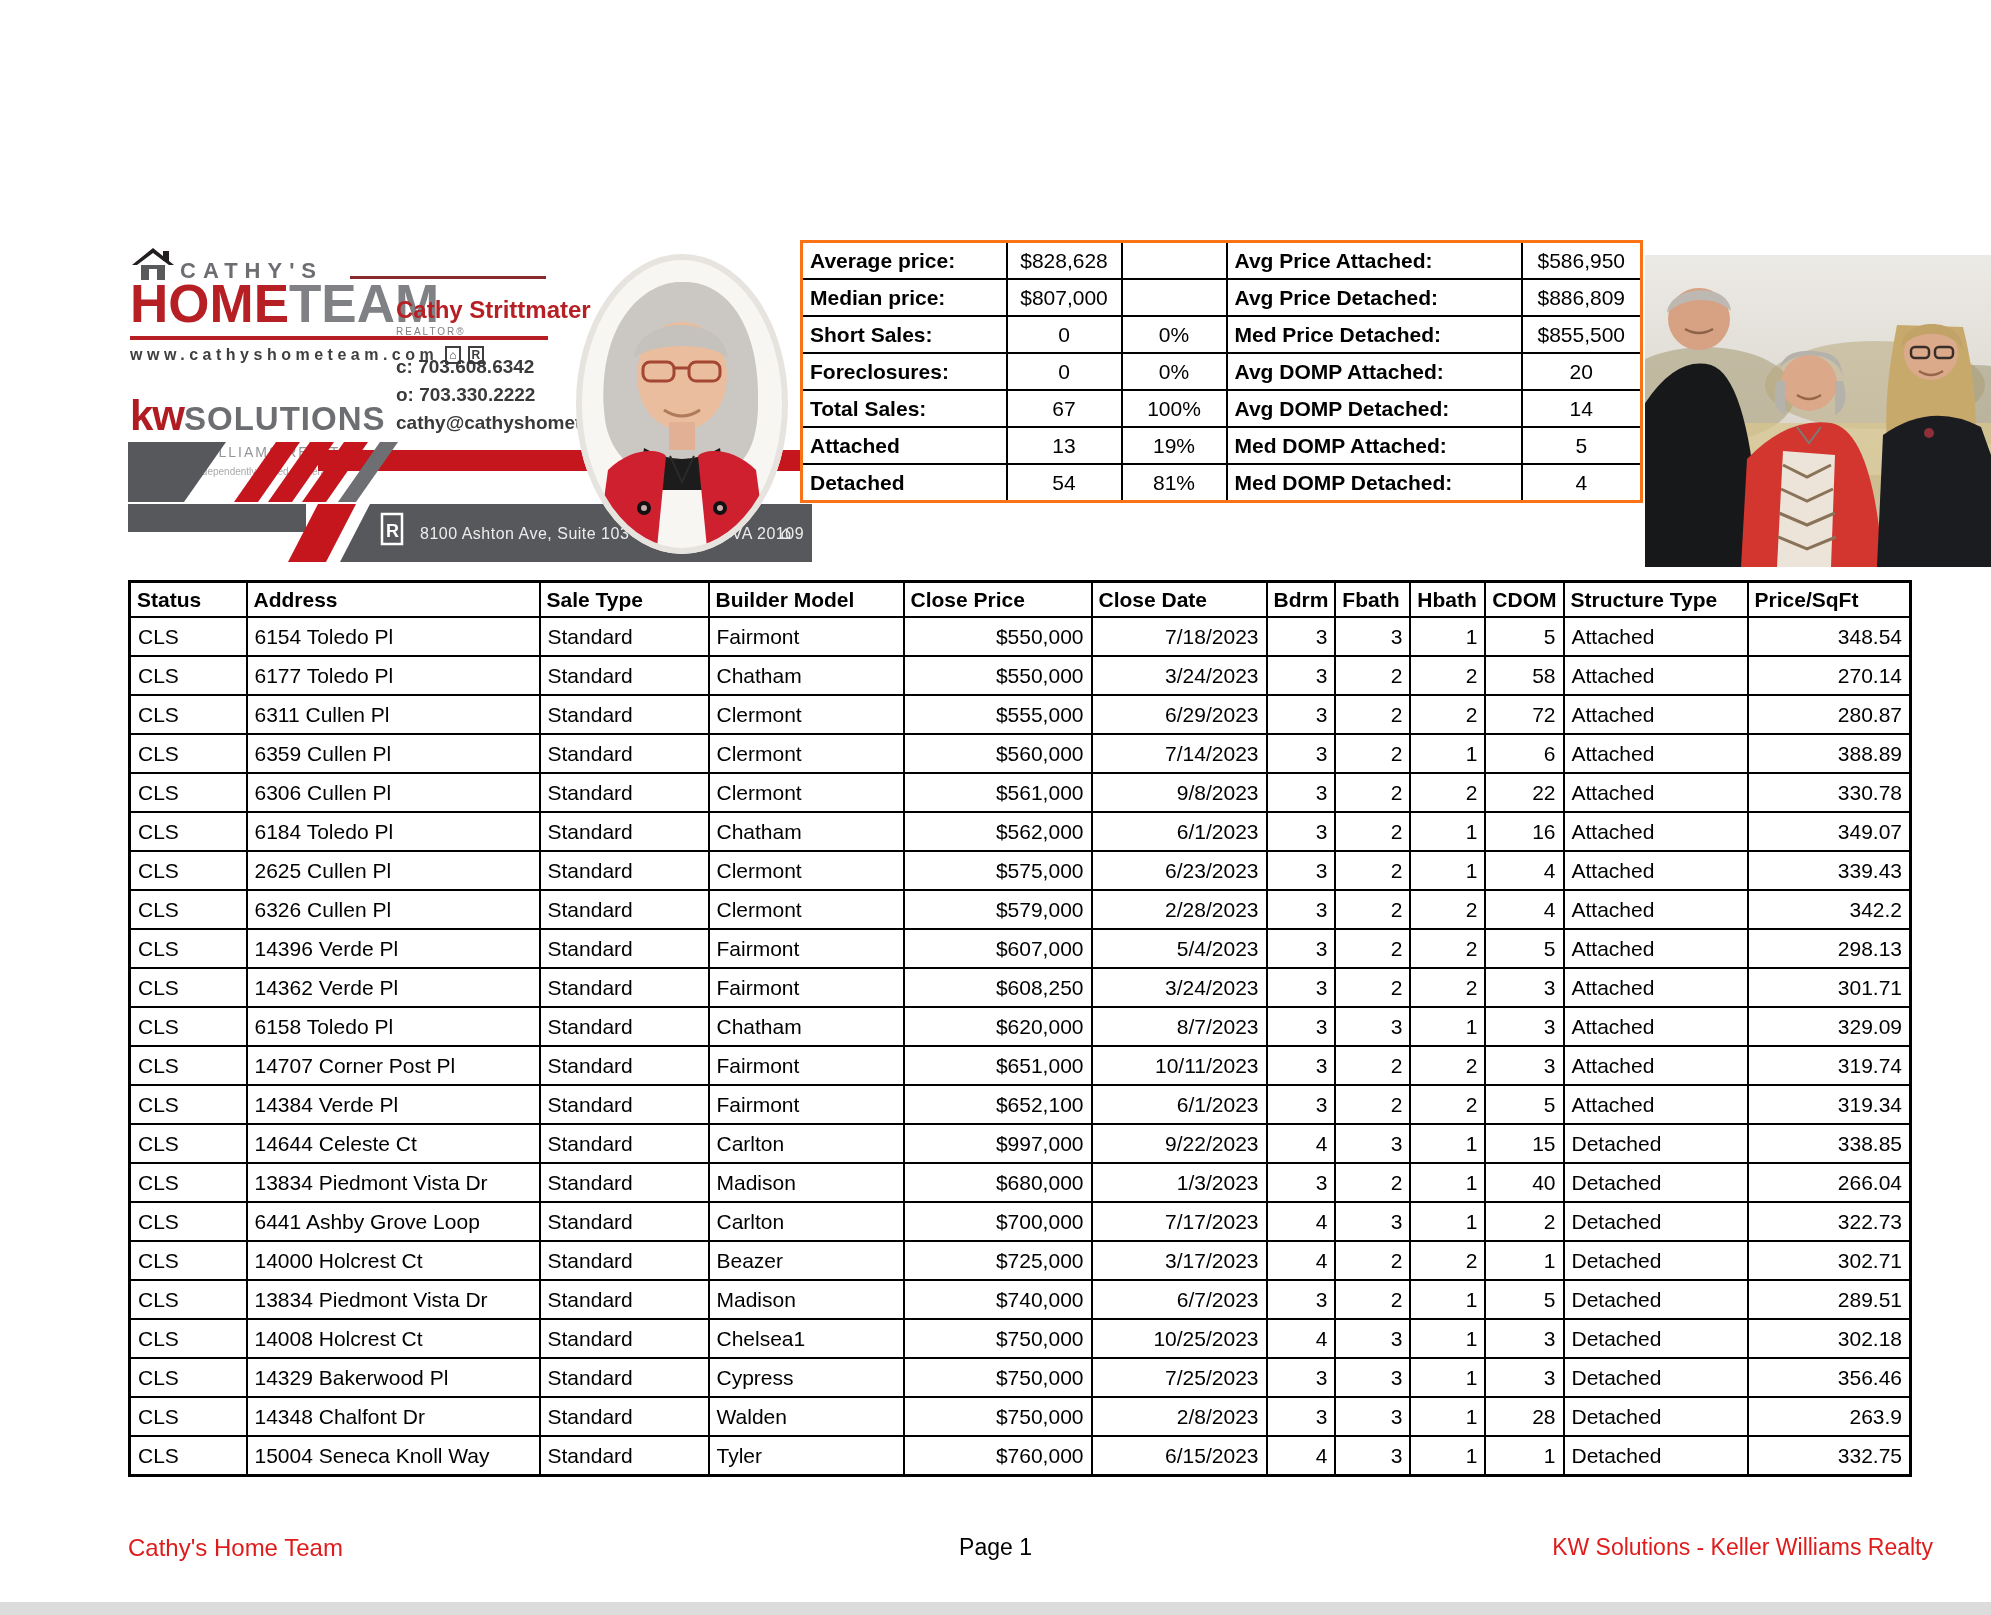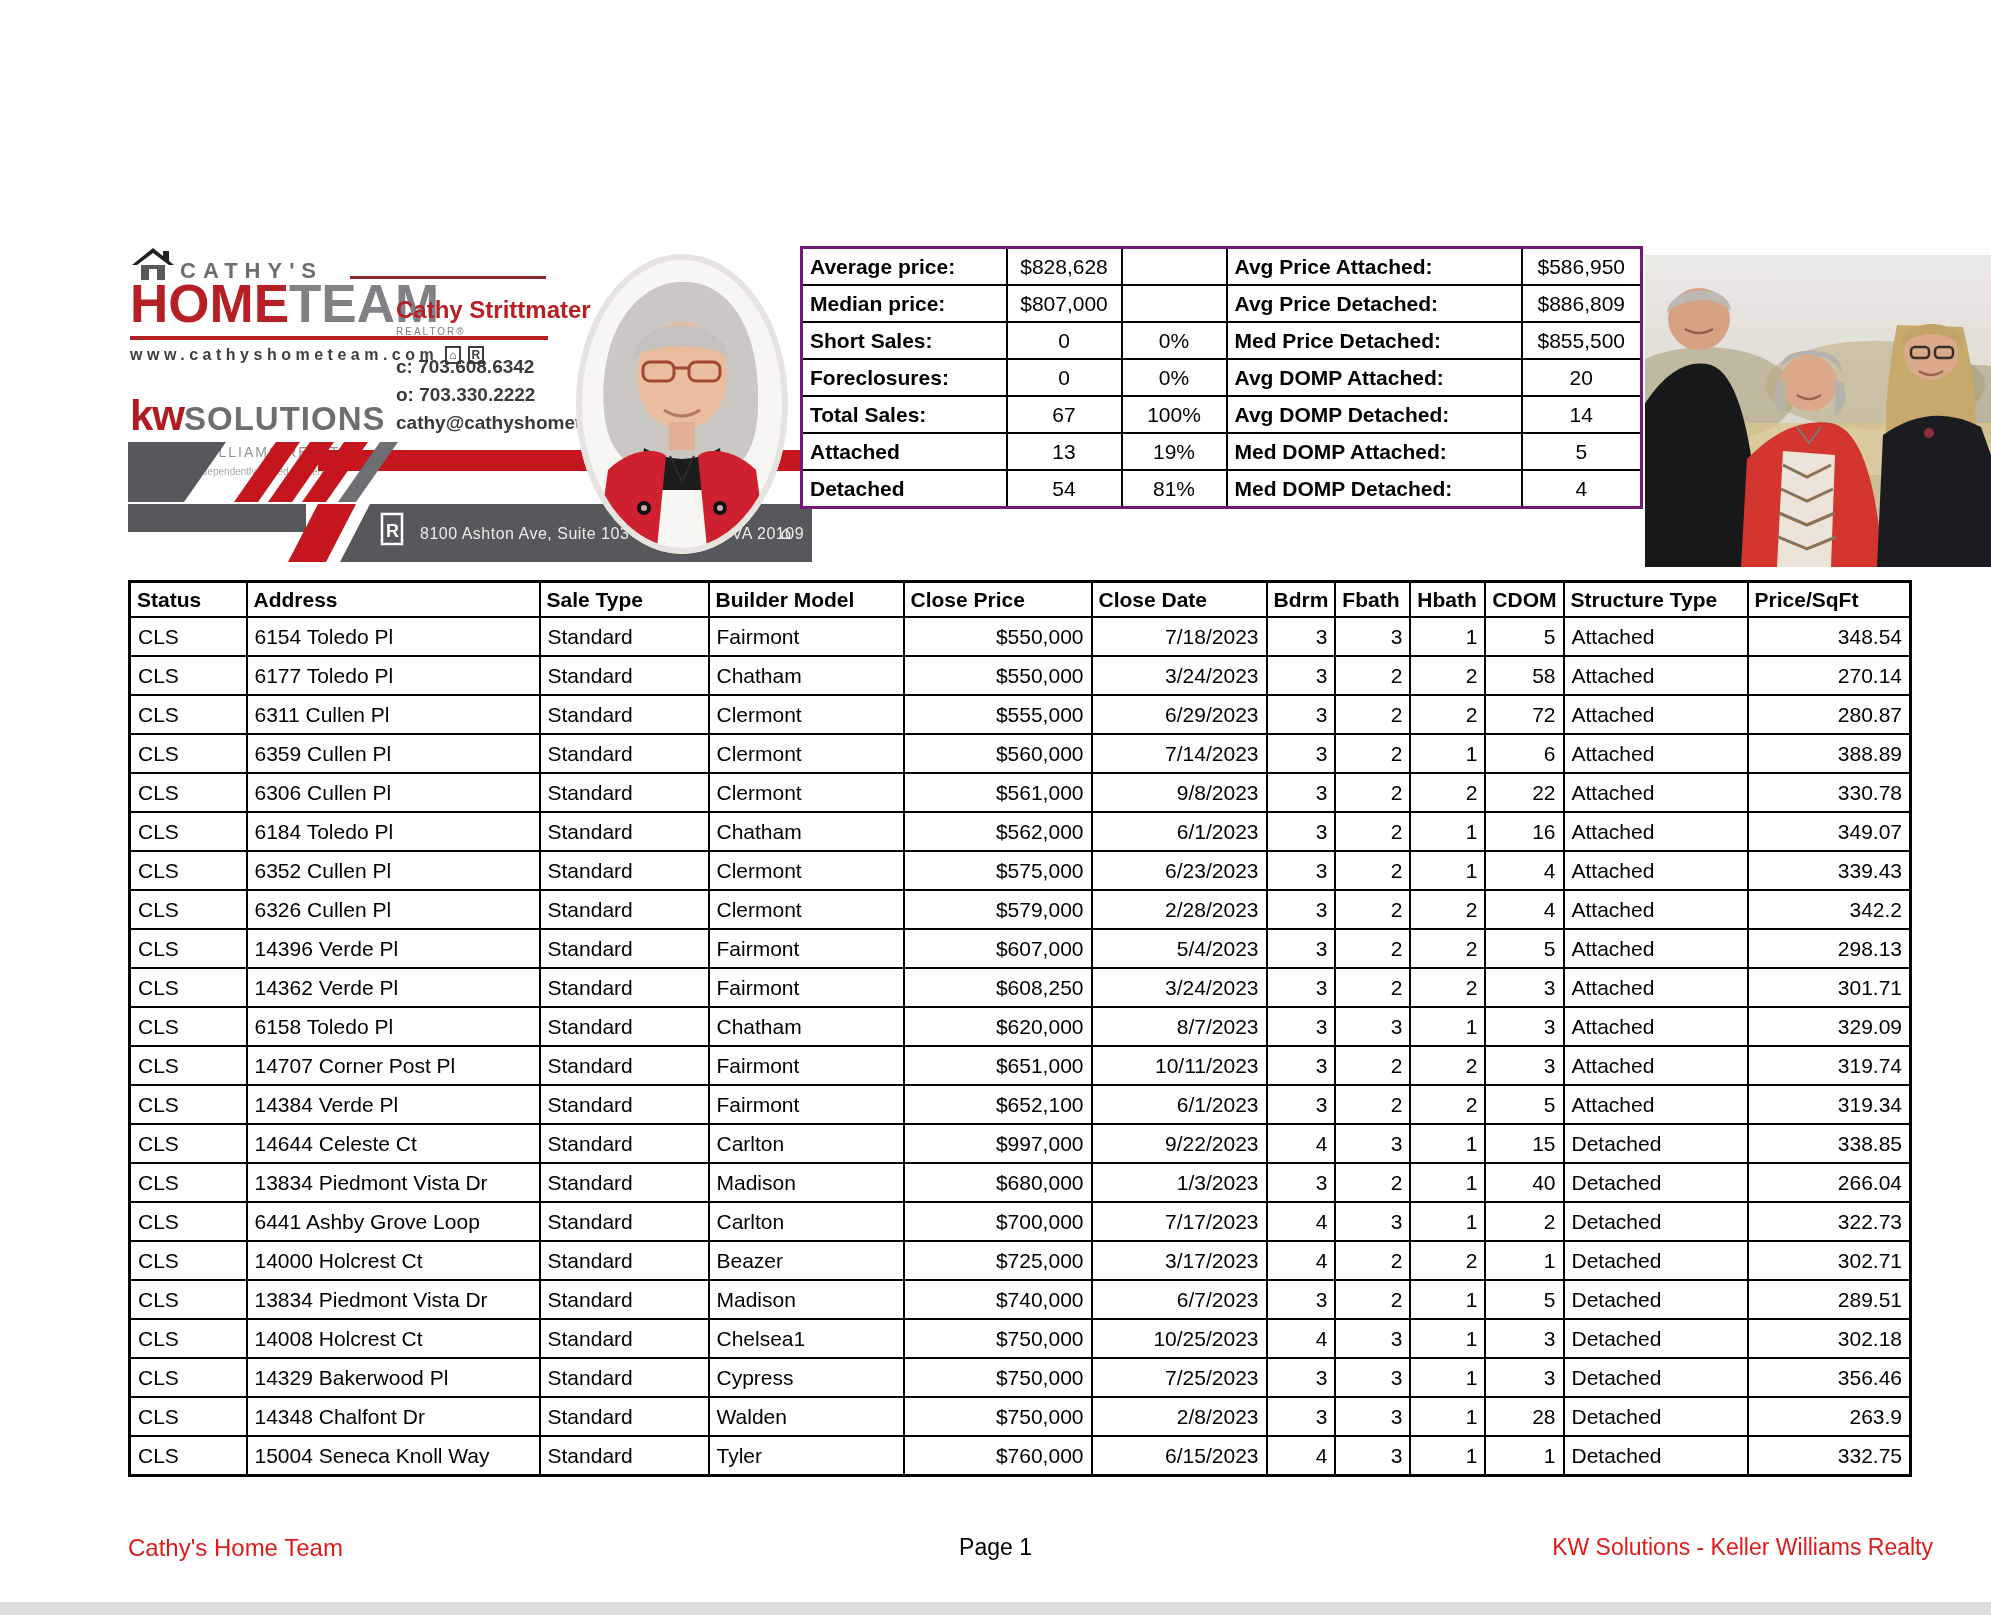--- a/index.html
+++ b/index.html
@@ -33,22 +33,22 @@
   .agent-title{font-size:10px;letter-spacing:2px;color:#808184;margin-top:2px;}
   .agent-contacts{margin-top:16px;}
   .contact-line{font-size:19px;font-weight:bold;color:#3a3a3c;line-height:28px;}
   .email-line{font-size:19px;font-weight:600;color:#3a3a3c;line-height:28px;}
   .banner{position:absolute;left:0;top:194px;}
 
   
   .portrait{position:absolute;left:572px;top:250px;z-index:3;}
 
   
-  .stats{position:absolute;left:800px;top:246px;border-collapse:collapse;table-layout:fixed;
-         border:3px solid #701a75;background:#fff;}
+  .stats{position:absolute;left:800px;top:240px;border-collapse:collapse;table-layout:fixed;
+         border:3px solid #f97316;background:#fff;}
   .stats td{border:2px solid #000;height:35px;font-size:21px;padding:0 7px;
             white-space:nowrap;overflow:hidden;}
   .s-label,.s-label2{font-weight:bold;text-align:left;}
   .s-value,.s-pct,.s-value2{text-align:center;}
 
   
   .team-photo{position:absolute;left:1645px;top:255px;}
 
   
   .sales{position:absolute;left:128px;top:580px;border-collapse:collapse;table-layout:fixed;
@@ -359,21 +359,21 @@
           <td class="r">6/1/2023</td>
           <td class="r">3</td>
           <td class="r">2</td>
           <td class="r">1</td>
           <td class="r">16</td>
           <td class="l">Attached</td>
           <td class="r">349.07</td>
         </tr>
         <tr>
           <td class="l">CLS</td>
-          <td class="l">6352 Cullen Pl</td>
+          <td class="l">2625 Cullen Pl</td>
           <td class="l">Standard</td>
           <td class="l">Clermont</td>
           <td class="r">$575,000</td>
           <td class="r">6/23/2023</td>
           <td class="r">3</td>
           <td class="r">2</td>
           <td class="r">1</td>
           <td class="r">4</td>
           <td class="l">Attached</td>
           <td class="r">339.43</td>

